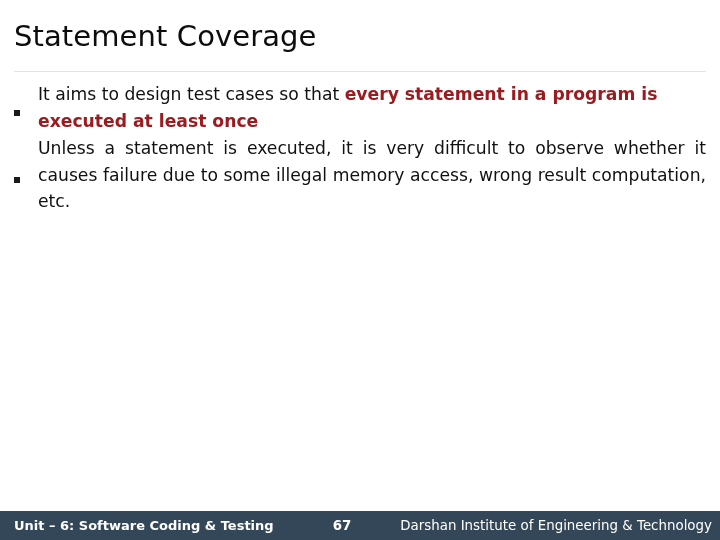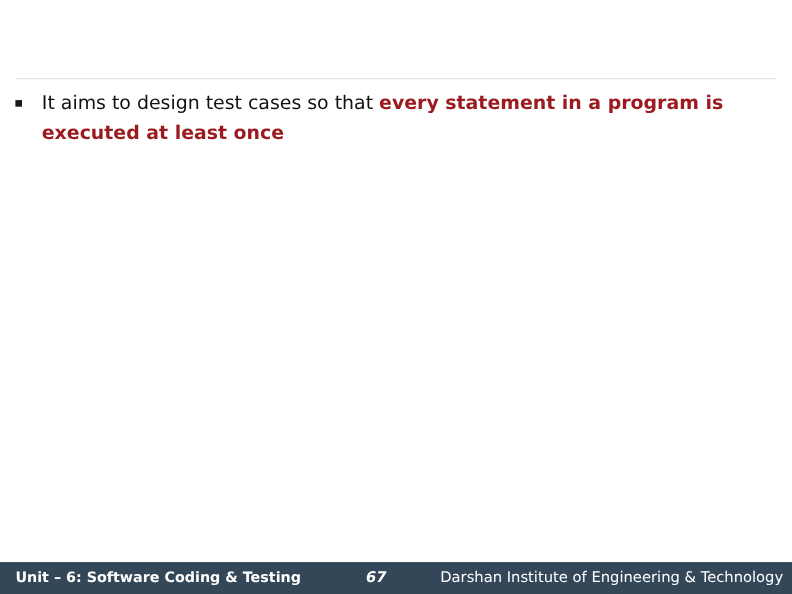--- a/index.html
+++ b/index.html
@@ -47,21 +47,21 @@
 
   
   .body-block {
     position: absolute;
     left: 14px;
     top: 81px;
     width: 692px;
   }
   .bullet-row {
     display: flex;
-    align-items: flex-start;
+    align-items: center;
     margin-bottom: 1px;
   }
   .bullet-marker {
     flex: 0 0 auto;
     width: 24px;
     padding-top: 10px;
     text-align: left;
     line-height: 0;
   }
   .bullet-marker i {
@@ -124,52 +124,60 @@
     left: 320px;
     width: 44px;
     top: 0;
     height: 29px;
     line-height: 29px;
     text-align: center;
     font-family: "DejaVu Sans", sans-serif;
     font-size: 13.4px;
     font-weight: bold;
     color: #ffffff;
-    font-style: italic;
   }
   .footer-right {
     position: absolute;
     right: 8px;
     top: 0;
     height: 29px;
     line-height: 29px;
     font-family: "DejaVu Sans", sans-serif;
     font-size: 13.4px;
     font-weight: normal;
     color: #ffffff;
     white-space: nowrap;
   }
 </style>
 </head>
 <body>
 
 <div class="slide">
 
+  <div class="title-block">
+    <div class="slide-title">Statement Coverage</div>
+  </div>
   <div class="title-rule"></div>
 
   <div class="body-block">
 
     <div class="bullet-row">
       <span class="bullet-marker"><i></i></span>
       <div class="bullet-text">
         <span>It aims to design test cases so that </span><span class="em-red-bold">every statement in a program is executed at least once</span>
       </div>
     </div>
 
 
+    <div class="bullet-row">
+      <span class="bullet-marker"><i></i></span>
+      <div class="bullet-text justified">
+        <span>Unless a statement is executed, it is very difficult to observe whether it causes failure due to some illegal memory access, wrong result computation, etc.</span>
+      </div>
+    </div>
 
   </div>
 
   <div class="footer">
     <div class="footer-inner">
       <div class="footer-left">Unit – 6: Software Coding &amp; Testing</div>
       <div class="footer-page">67</div>
       <div class="footer-right">Darshan Institute of Engineering &amp; Technology</div>
     </div>
   </div>

